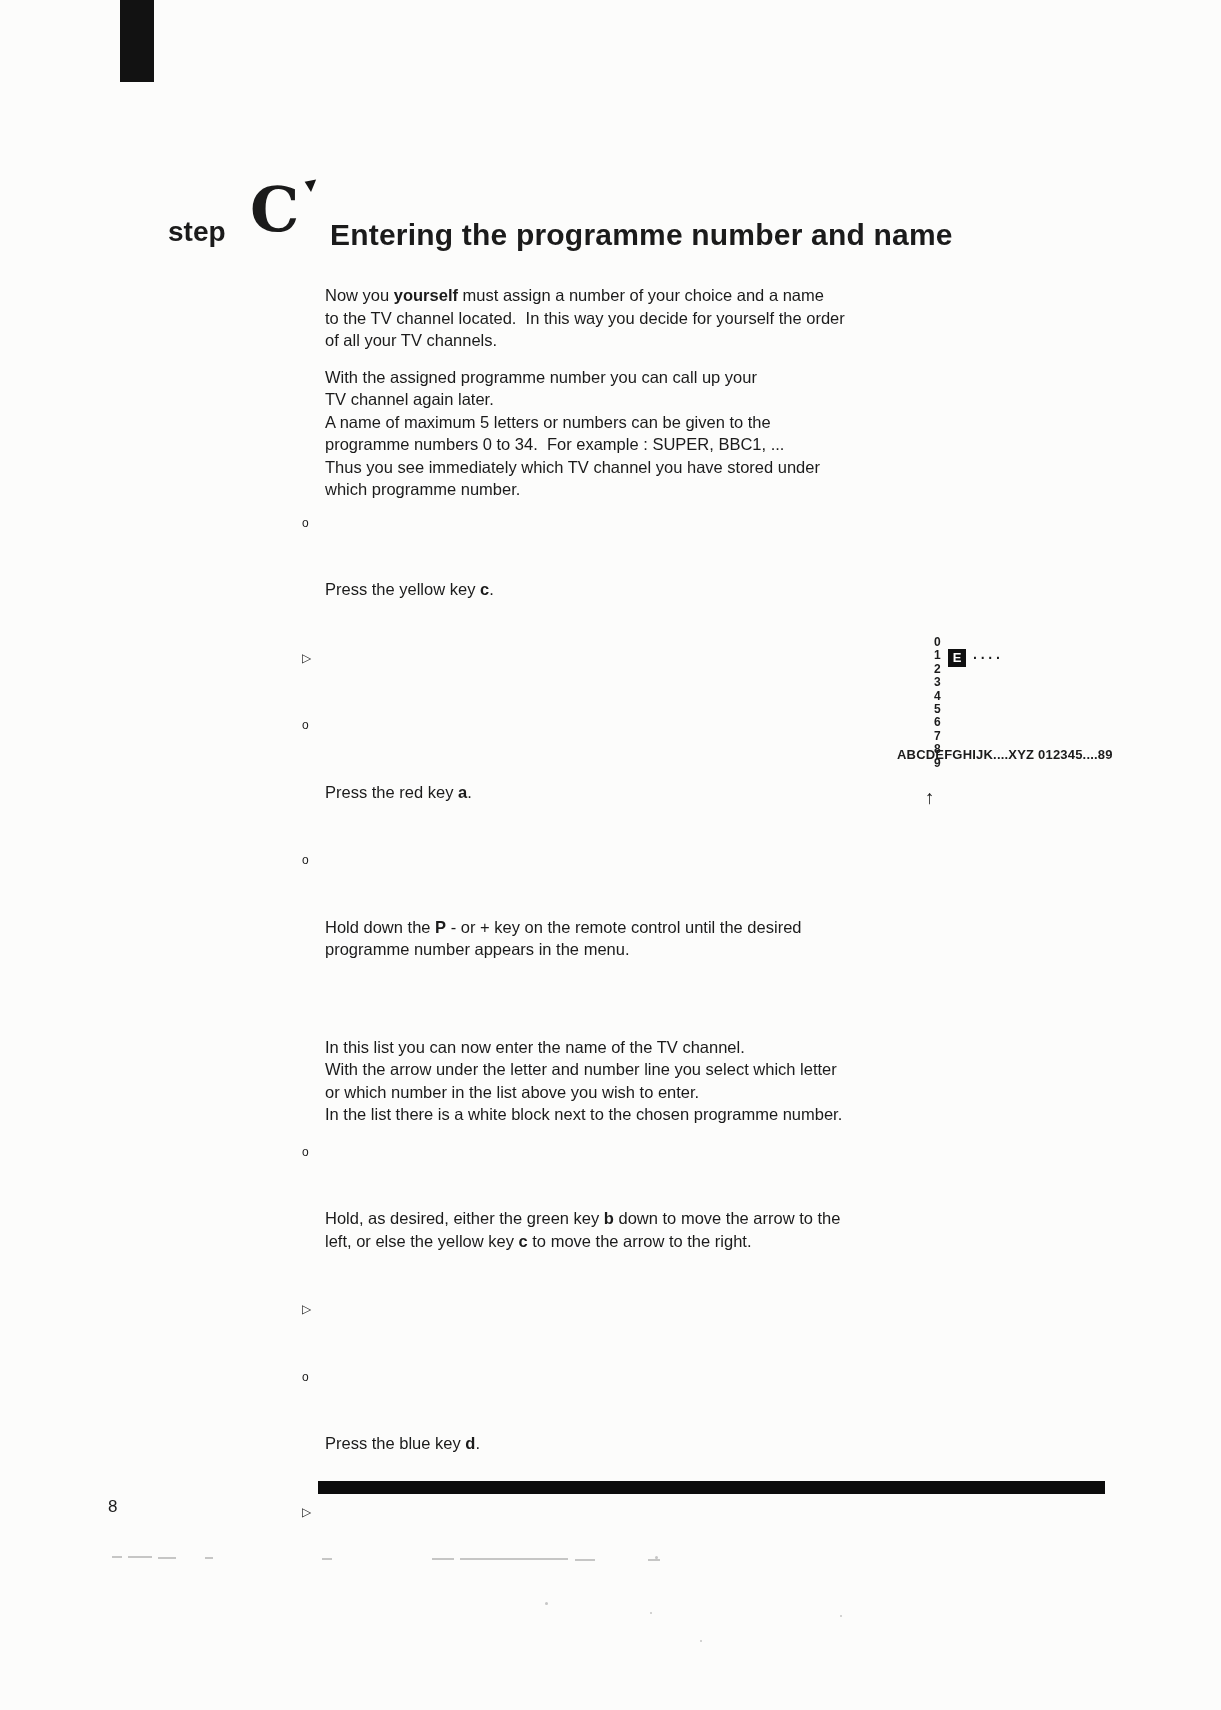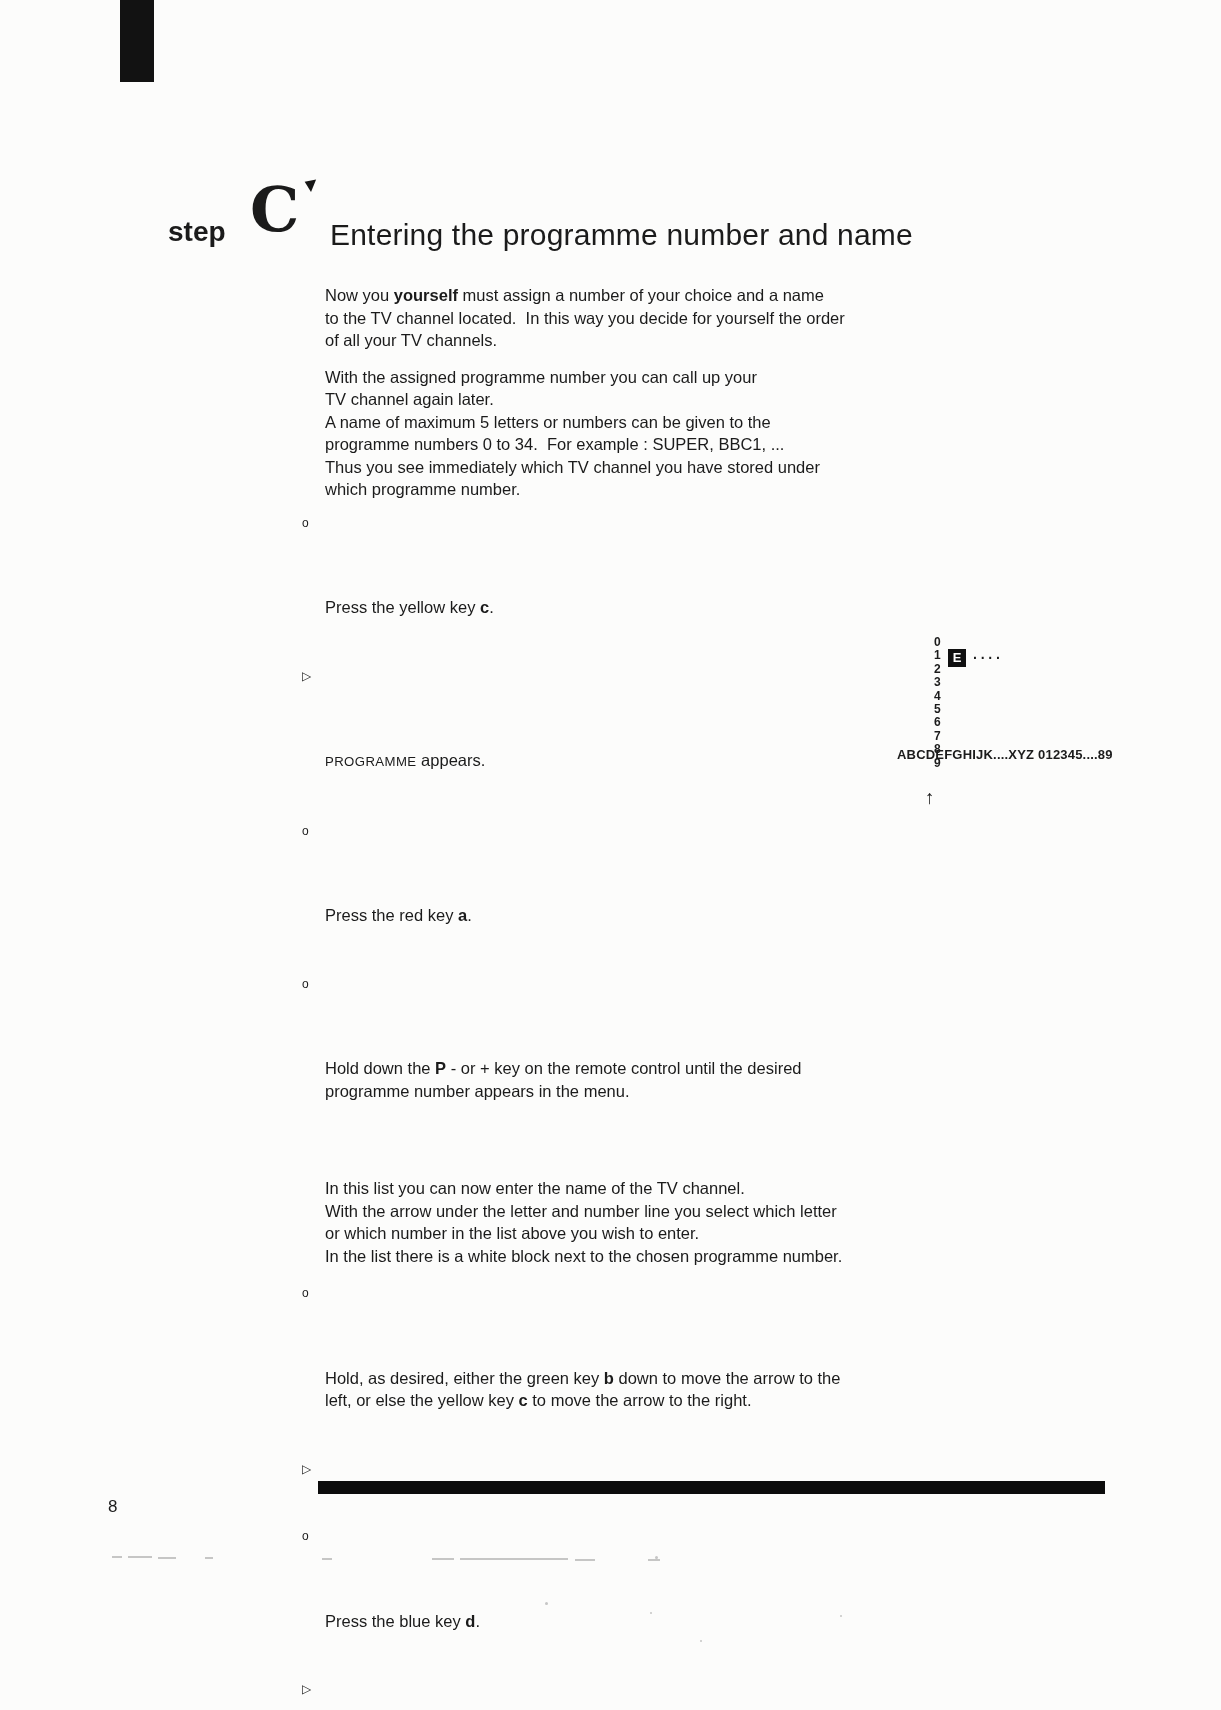--- a/index.html
+++ b/index.html
@@ -12,26 +12,26 @@
     color:#1b1b1b;
     overflow:hidden;
   }
   .reg-mark{position:absolute;left:120px;top:0;width:34px;height:82px;background:#121212;}
   .step-label{position:absolute;left:168px;top:216px;font-size:28px;font-weight:bold;}
   .step-glyph{position:absolute;left:250px;top:170px;width:66px;height:80px;
     font-family:"DejaVu Serif","Liberation Serif",serif;font-size:62px;line-height:80px;font-weight:bold;}
   .glyph-arrow{position:absolute;right:-2px;top:8px;width:0;height:0;
     border-left:11px solid #151515;border-top:4px solid transparent;border-bottom:8px solid transparent;
     transform:rotate(-32deg);}
-  .title{position:absolute;left:330px;top:218px;margin:0;font-size:30px;font-weight:normal;letter-spacing:.2px;}
+  .title{position:absolute;left:330px;top:218px;margin:0;font-size:30px;font-weight:bold;letter-spacing:.2px;}
 
   .content{position:absolute;left:325px;top:284px;width:600px;font-size:16.5px;line-height:22.5px;}
   .block{white-space:pre-wrap;}
   .li{position:relative;}
-  .li-text{display:block;white-space:pre-wrap;margin-top:18px;}
+  .li-text{display:block;white-space:pre-wrap;}
   .marker{position:absolute;left:-23px;top:1px;font-size:12px;white-space:normal;}
   .b{font-weight:bold;}
   .sc{font-size:0.8em;letter-spacing:.4px;}
   .mt-sm{margin-top:10px}
   .mt-md{margin-top:14px}
   .mt-lg{margin-top:30px}
 
   .digit-col{position:absolute;left:934px;top:636px;font-size:12px;line-height:13.4px;font-weight:bold;}
   .digit-col span{display:block;}
   .e-block{position:absolute;left:948px;top:649px;width:18px;height:18px;line-height:18px;
@@ -74,21 +74,20 @@
 programme numbers 0 to 34.  For example : SUPER, BBC1, ...
 Thus you see immediately which TV channel you have stored under
 which programme number.</span></div>
 
     <div class="block li mt-sm">
       <span class="marker">o</span>
       <span class="li-text"><span>Press the yellow key </span><span class="b">c</span><span>.</span></span>
     </div>
     <div class="block li">
       <span class="marker">▷</span>
-      <span class="li-text"><span class="sc">PROGRAMME</span><span> appears.</span></span>
     </div>
     <div class="block li">
       <span class="marker">o</span>
       <span class="li-text"><span>Press the red key </span><span class="b">a</span><span>.</span></span>
     </div>
     <div class="block li">
       <span class="marker">o</span>
       <span class="li-text"><span>Hold down the </span><span class="b">P</span><span> - or + key on the remote control until the desired
 programme number appears in the menu.</span></span>
     </div>

